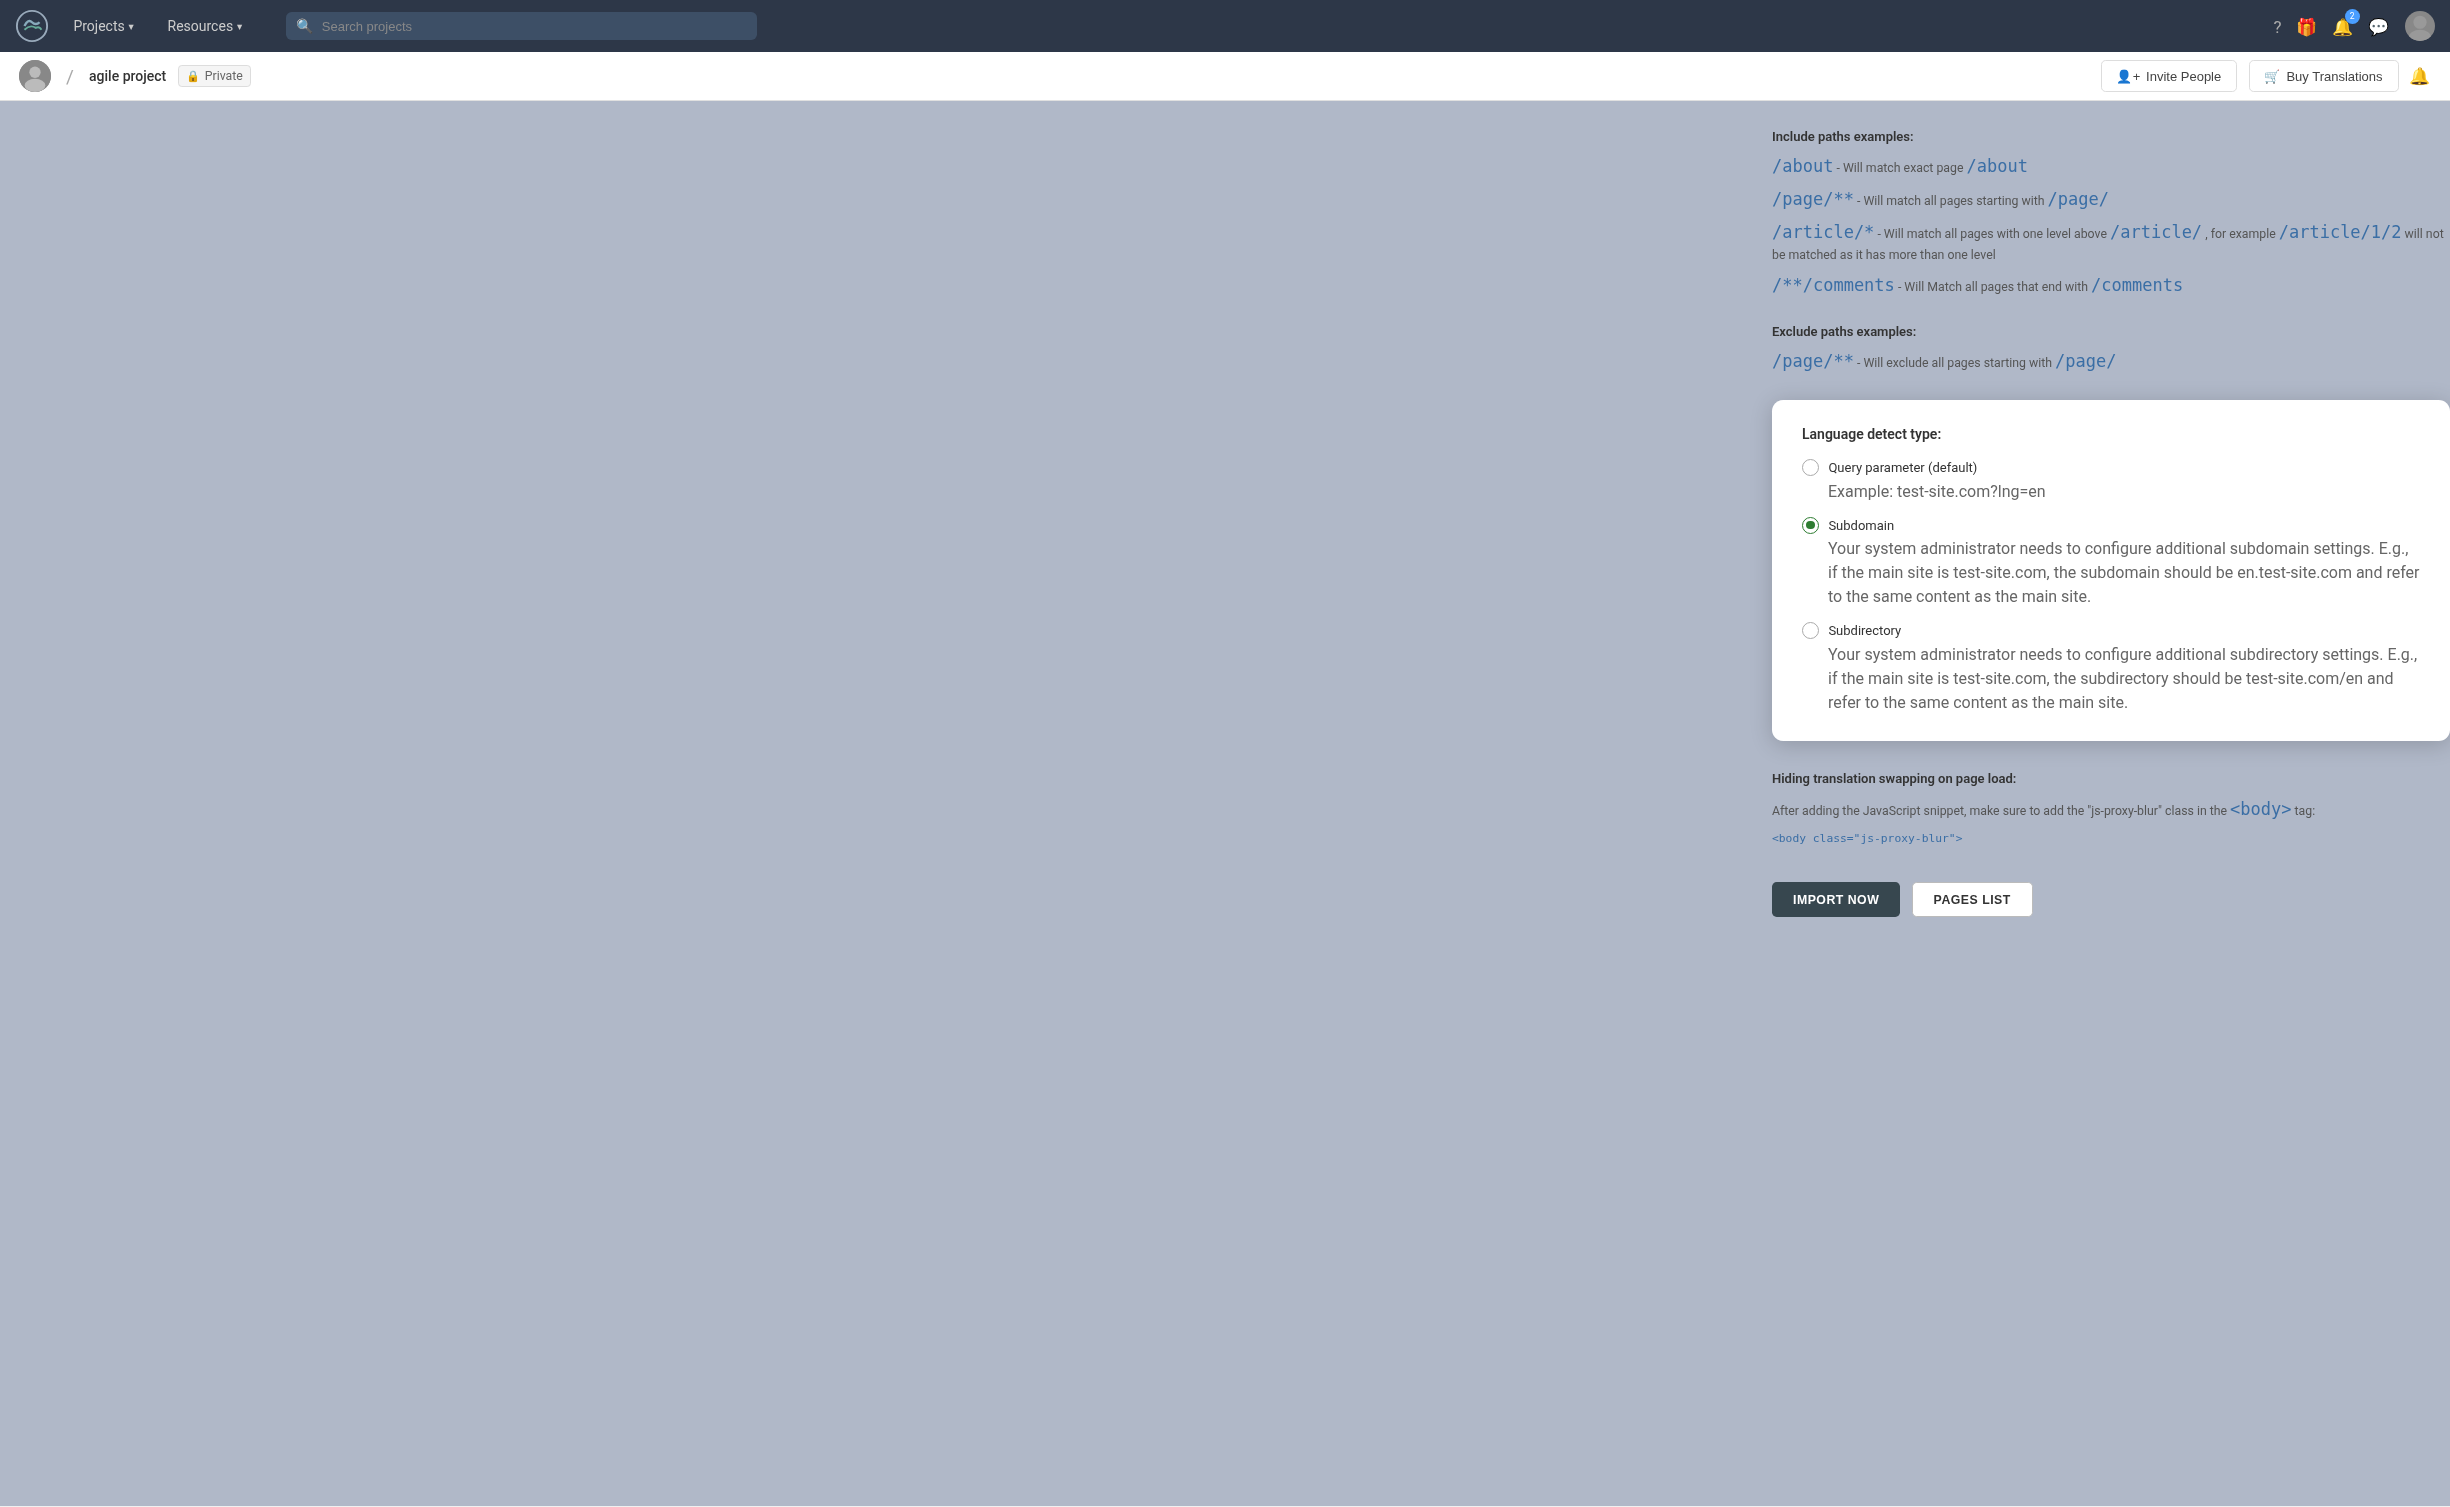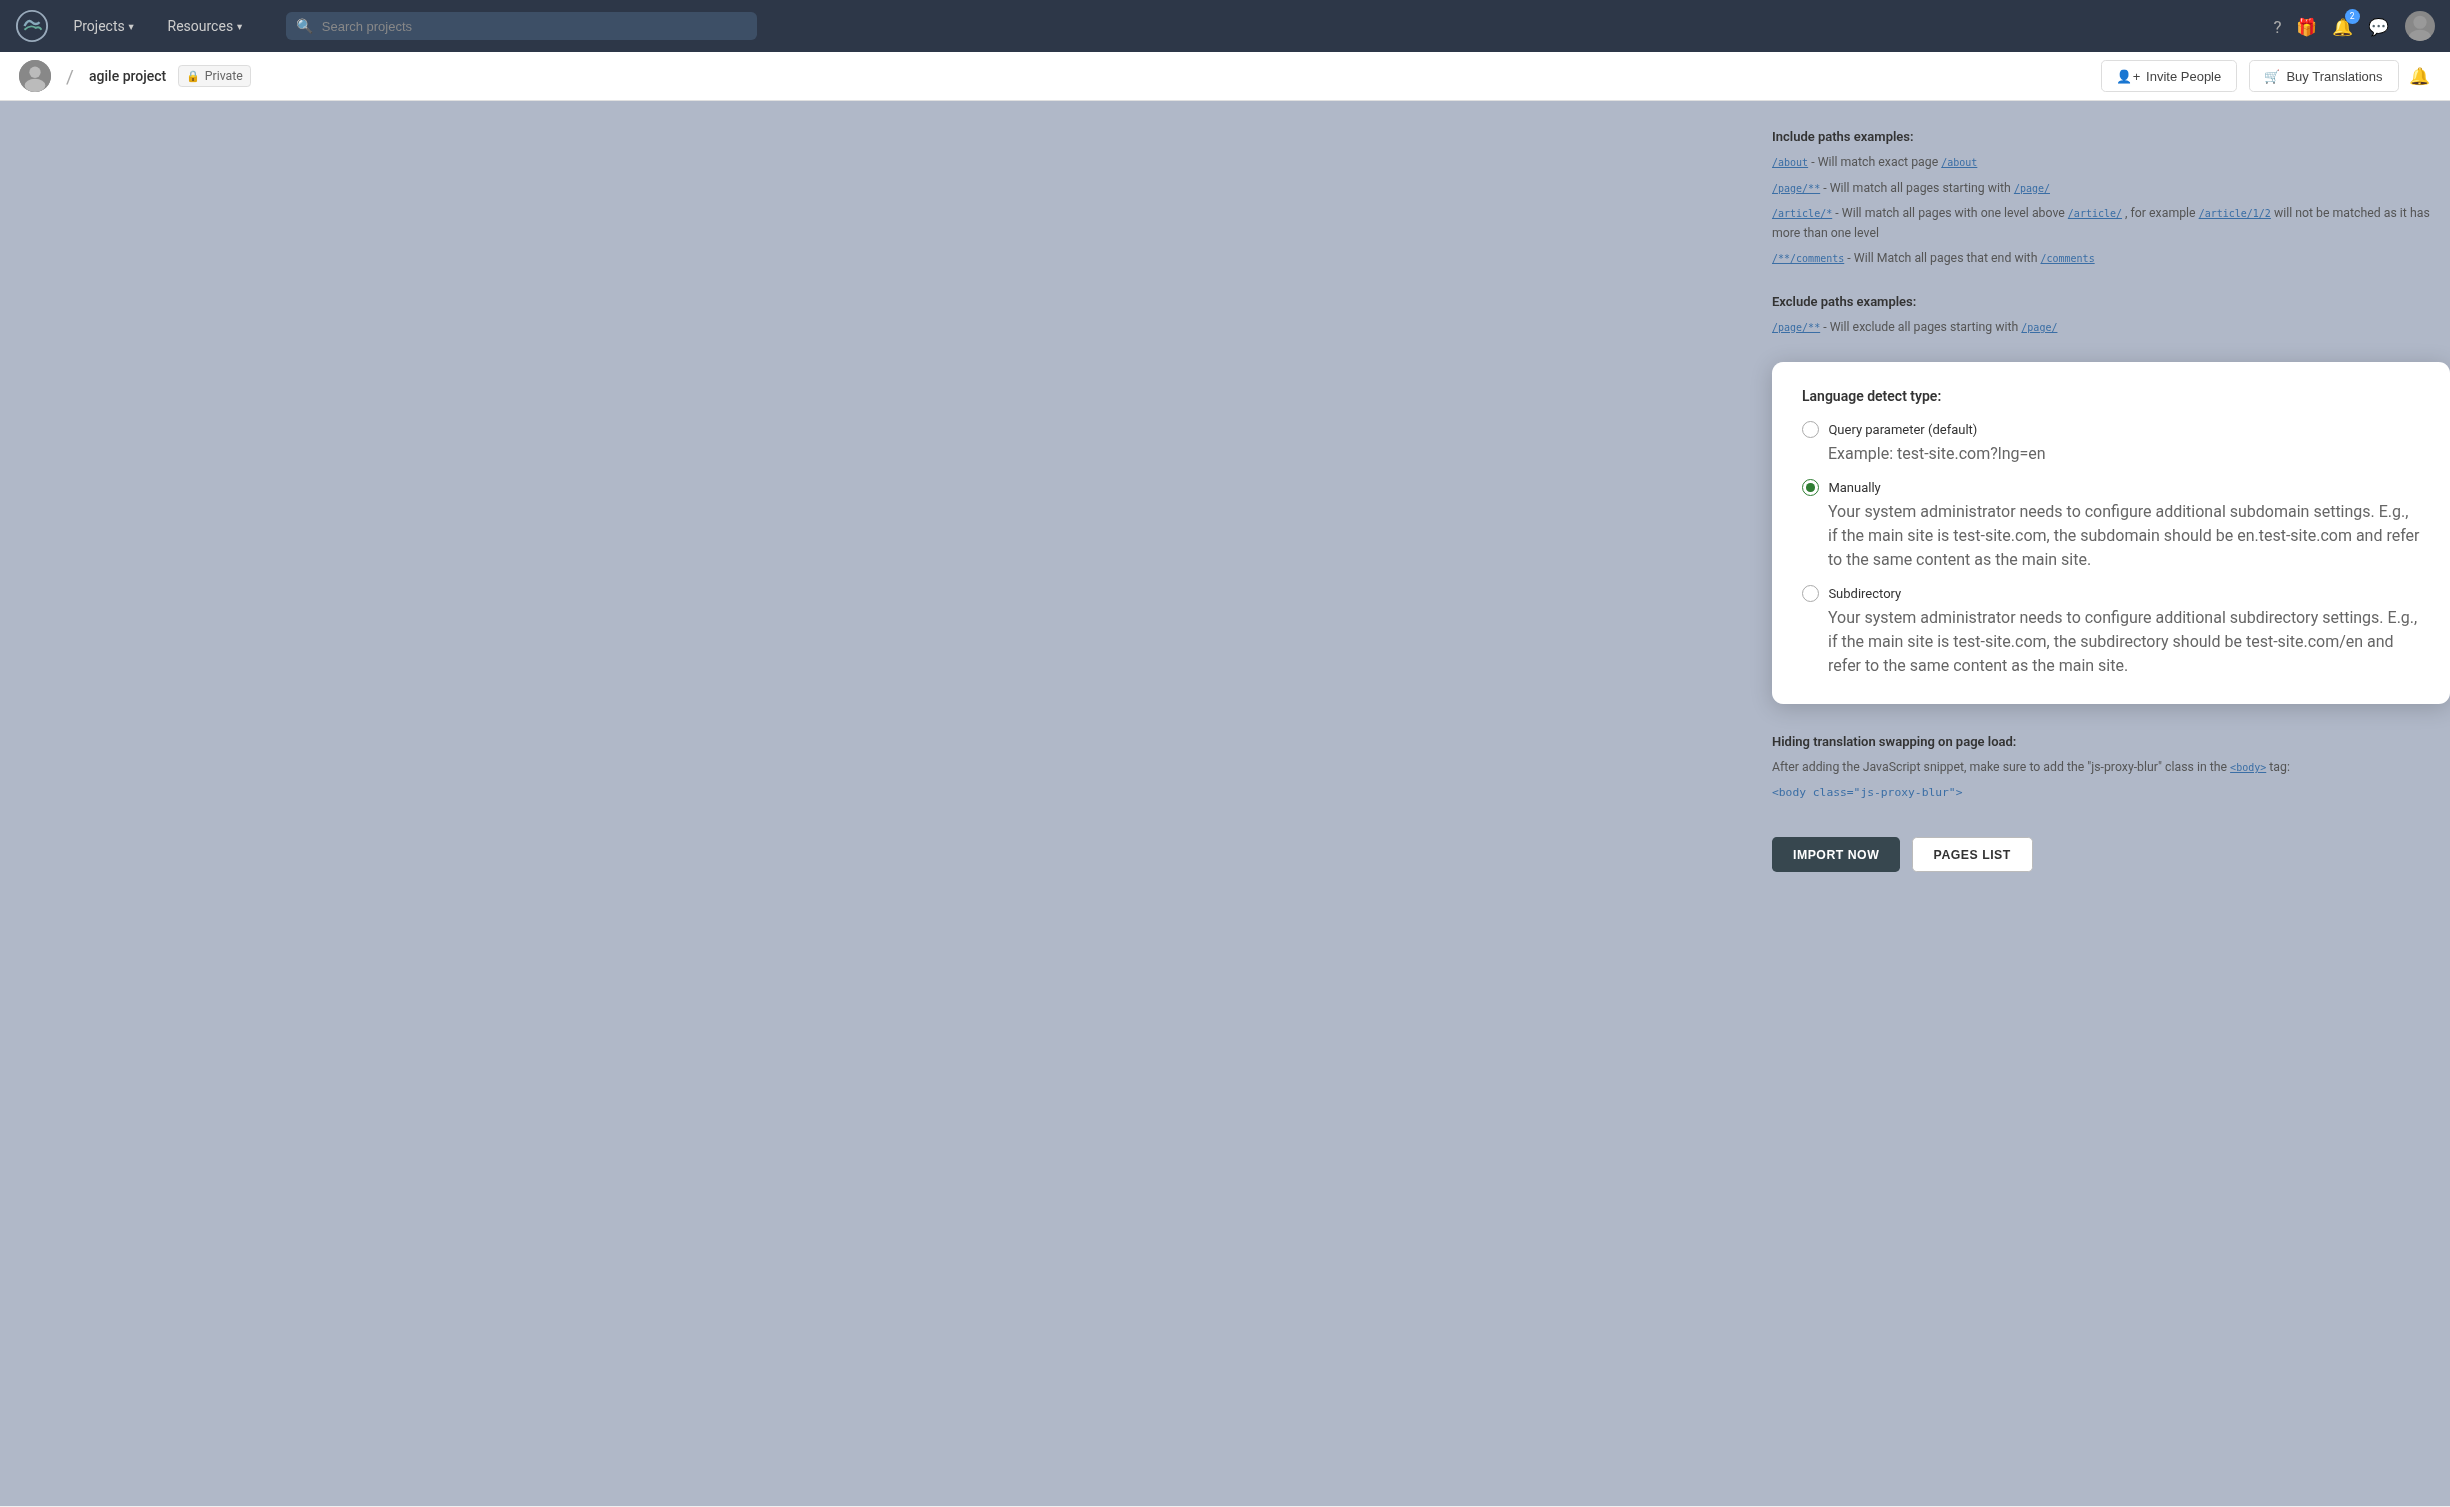--- a/index.html
+++ b/index.html
@@ -38,21 +38,21 @@
     
     .main-bg {
       background: #b0b8c8; min-height: calc(100vh - 102px); padding: 28px 0; display: flex; justify-content: flex-end;
     }
     .content-wrapper { width: 678px; }
 
     
     .info-block { padding: 0 0 19px 0; }
     .info-block h4 { font-size: 13px; font-weight: 600; color: #333; margin-bottom: 9.4px; }
     .info-line { font-size: 12.3px; color: #555; margin-bottom: 5.7px; line-height: 1.6; }
-    .code-inline { font-family: monospace; font-size: 10px; color: #3a6ea5; background: transparent; text-decoration: underline; }
+    .code-inline { font-family: monospace; font-size: 17px; color: #3a6ea5; background: transparent; }
     .code-block { font-family: monospace; font-size: 11.3px; color: #3a6ea5; }
 
     
     .modal-card {
       background: #fff; border-radius: 11.3px; box-shadow: 0 3.8px 22.6px rgba(0,0,0,0.18); padding: 26px 30px; margin-bottom: 22.6px;
     }
     .modal-title { font-size: 14px; font-weight: 600; color: #333; margin-bottom: 17px; }
     .radio-group { display: flex; flex-direction: column; gap: 13px; }
     .radio-item { display: flex; flex-direction: column; gap: 3.8px; }
     .radio-row { display: flex; align-items: center; gap: 9.4px; cursor: pointer; }
@@ -203,21 +203,21 @@
             <span class="radio-label">Query parameter (default)</span>
           </div>
           <div class="radio-desc">
             <span>Example: test-site.com?lng=en</span>
           </div>
         </div>
 
         <div class="radio-item">
           <div class="radio-row">
             <div class="radio-circle selected"></div>
-            <span class="radio-label">Manually</span>
+            <span class="radio-label">Subdomain</span>
           </div>
           <div class="radio-desc">
             <span>Your system administrator needs to configure additional subdomain settings. E.g., if the main site is test-site.com, the subdomain should be en.test-site.com and refer to the same content as the main site.</span>
           </div>
         </div>
 
         <div class="radio-item">
           <div class="radio-row">
             <div class="radio-circle"></div>
             <span class="radio-label">Subdirectory</span>

